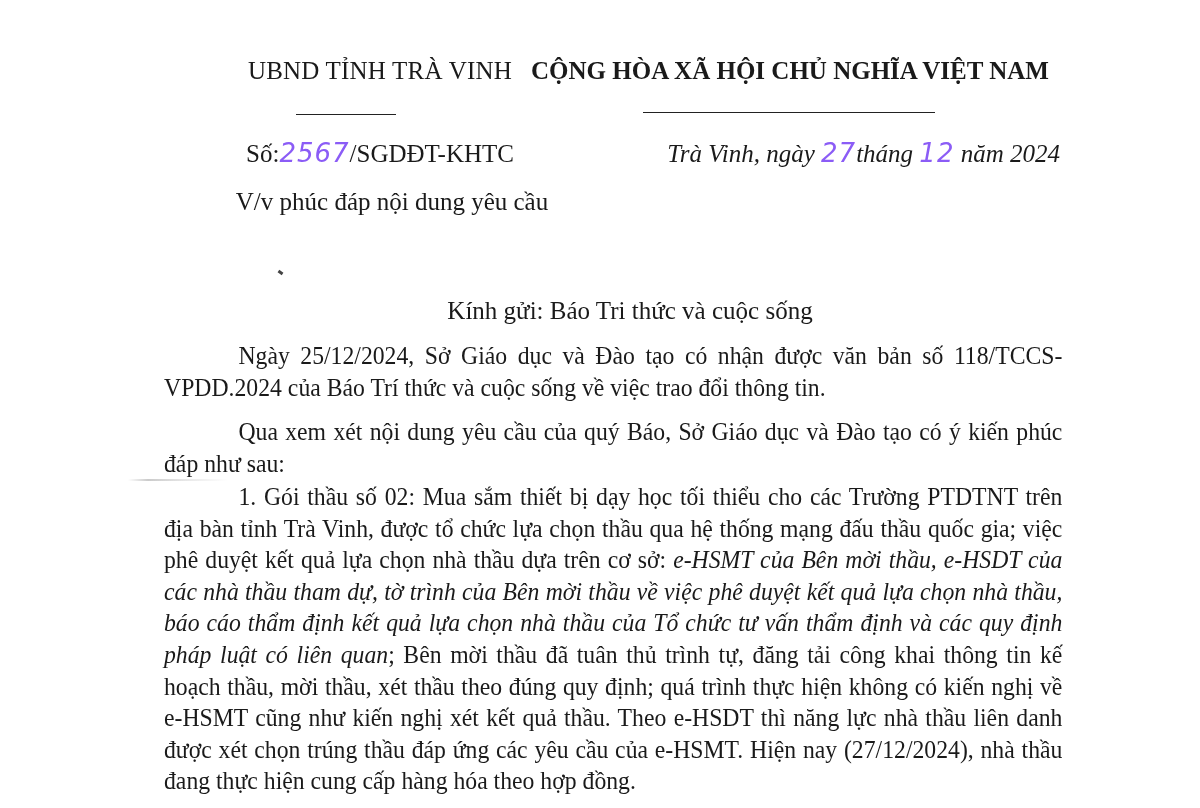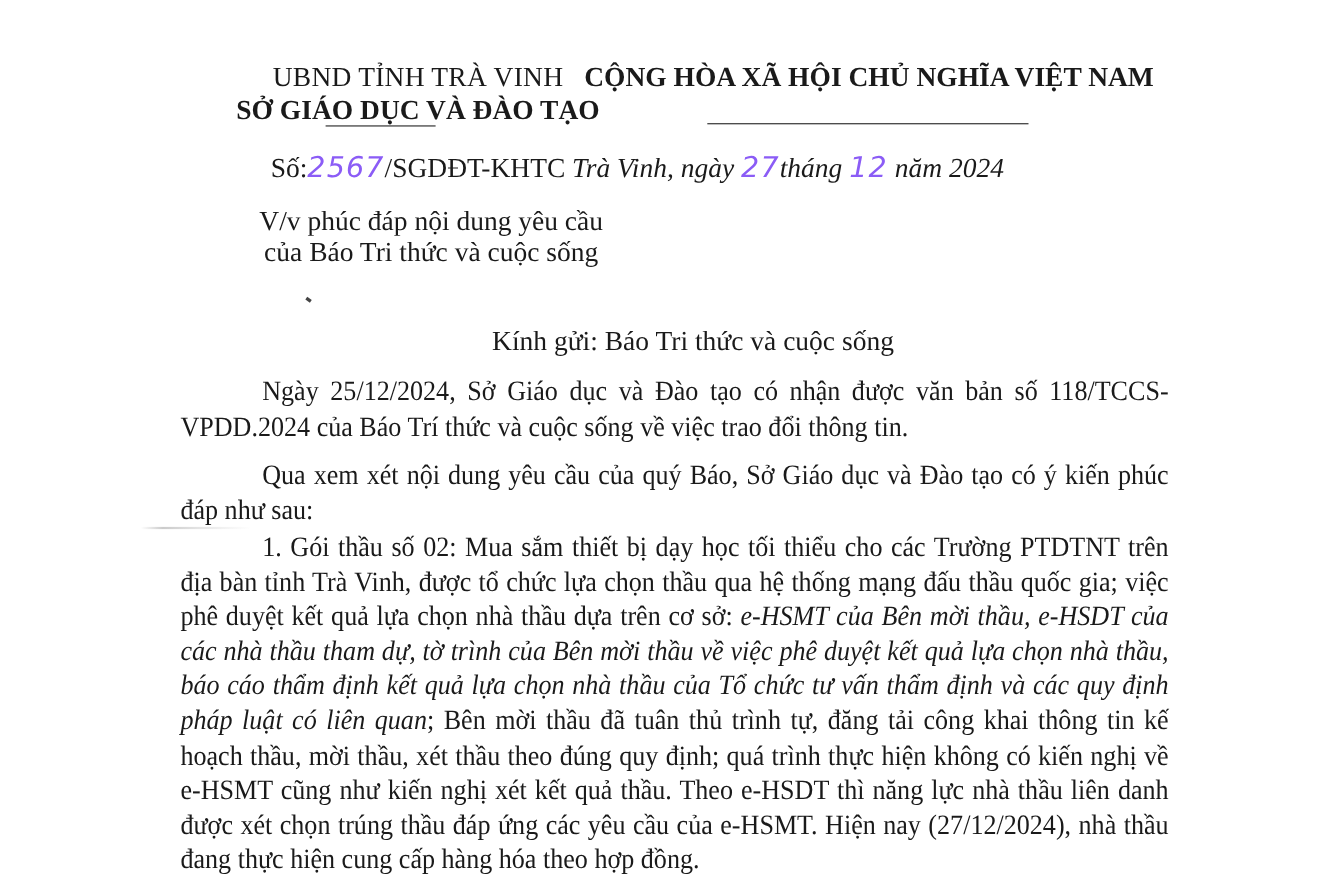--- a/index.html
+++ b/index.html
@@ -46,21 +46,21 @@
       font-size: 25px; line-height: 30px;
     }
     .handwritten {
       font-family: "DejaVu Sans", sans-serif;
       font-style: italic;
       font-size: 26px;
       letter-spacing: 1px;
       color: #8b5cf6;
     }
     .place-date {
-      position: absolute; left: 520px; top: 138px; width: 540px; text-align: left;
+      position: absolute; left: 520px; top: 138px; width: 540px; text-align: right;
       font-size: 25px; line-height: 30px; font-style: italic;
     }
     .subject {
       position: absolute; left: 192px; top: 188px; width: 400px; text-align: center;
       font-size: 25px; line-height: 28px;
     }
     .stray-mark {
       position: absolute; left: 278px; top: 271px; width: 5px; height: 3px;
       background: #444; transform: rotate(35deg);
     }
@@ -90,40 +90,38 @@
       background: linear-gradient(90deg, rgba(200,200,200,0) 0%, rgba(190,190,190,0.8) 20%, rgba(200,200,200,0.4) 60%, rgba(210,210,210,0) 100%);
     }
   </style>
 </head>
 <body>
 
 <div>
 
   <div class="header-left">
     <div class="org-parent">UBND TỈNH TRÀ VINH</div>
-    <div class="org-name">SỞ GIÁO DỤC VÀ ĐÀO TẠO</div>
   </div>
   <div class="underline-left"></div>
 
   <div class="header-right">
     <div class="country">CỘNG HÒA XÃ HỘI CHỦ NGHĨA VIỆT NAM</div>
   </div>
   <div class="underline-right"></div>
 
   <div class="docno">
     <span>Số:</span><span class="handwritten">2567</span><span>/SGDĐT-KHTC</span>
   </div>
 
   <div class="place-date">
     <span>Trà Vinh, ngày </span><span class="handwritten">27</span><span>tháng </span><span class="handwritten">12</span><span> năm 2024</span>
   </div>
 
   <div class="subject">
     <div>V/v phúc đáp nội dung yêu cầu</div>
-    <div>của Báo Tri thức và cuộc sống</div>
   </div>
 
   <div class="stray-mark"></div>
 
   <div class="recipient">Kính gửi: Báo Tri thức và cuộc sống</div>
 
   <div class="body-text p1 indent">Ngày 25/12/2024, Sở Giáo dục và Đào tạo có nhận được văn bản số 118/TCCS-VPDD.2024 của Báo Trí thức và cuộc sống về việc trao đổi thông tin.</div>
 
   <div class="body-text p2 indent">Qua xem xét nội dung yêu cầu của quý Báo, Sở Giáo dục và Đào tạo có ý kiến phúc đáp như sau:</div>
 

